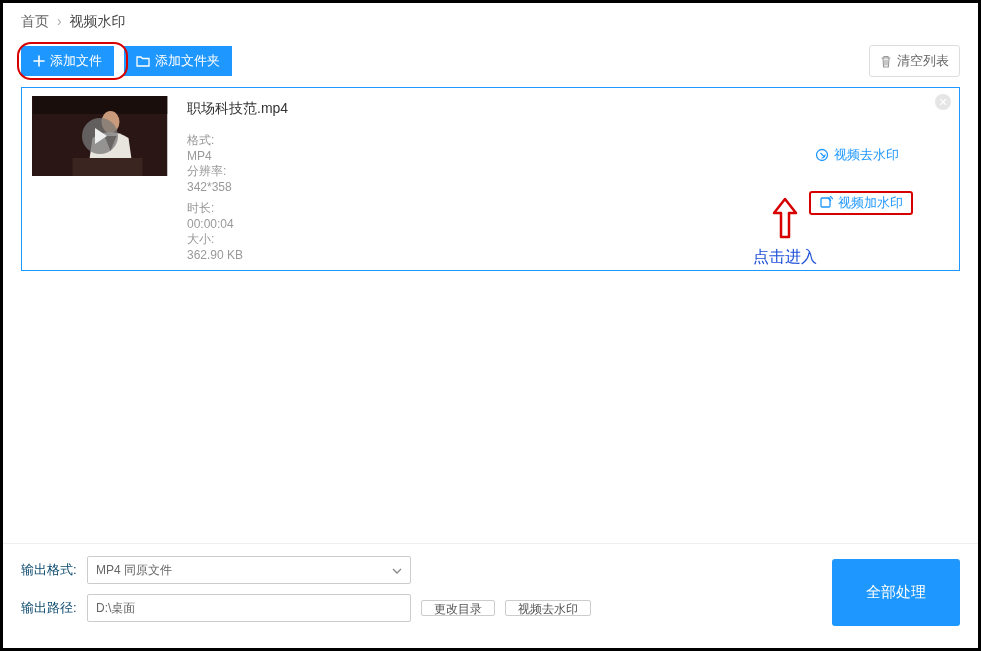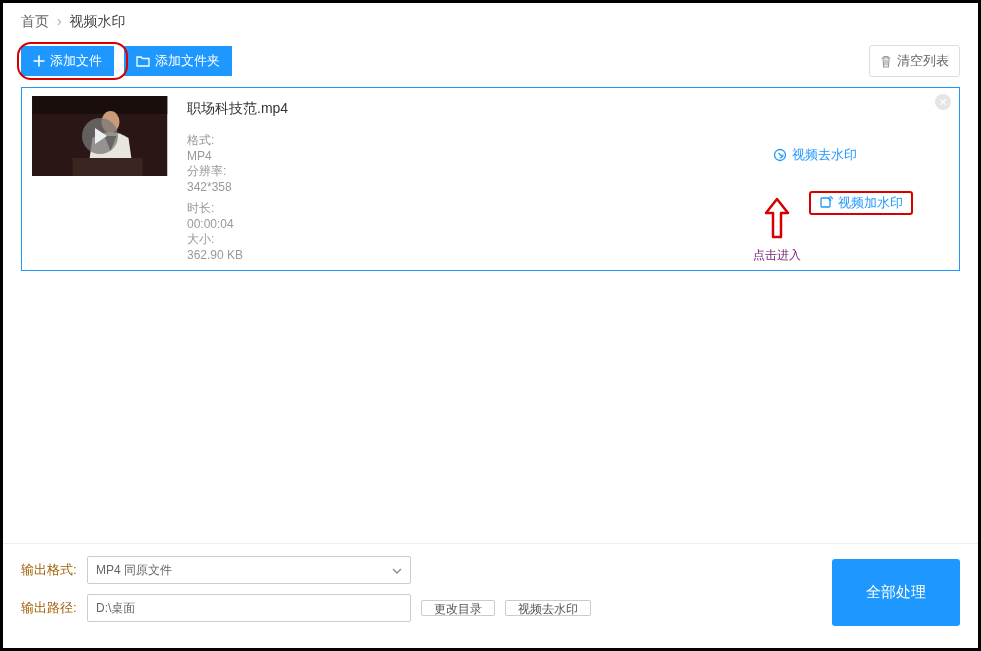--- a/index.html
+++ b/index.html
@@ -30,31 +30,31 @@
 .playcir::after { content:""; border-left:12px solid #eee; border-top:8px solid transparent; border-bottom:8px solid transparent; margin-left:3px; }
 .meta { padding:4px 0 0 20px; flex:1; }
 .fname { font-size:14px; color:#333; margin-bottom:14px; }
 .row { font-size:12px; color:#999; display:flex;flex-direction:column; }
 .row span.lab { width:34px; display:inline-block; }
 .row span.val { width:70px; display:inline-block; color:#999; }
 .row + .row { margin-top:6px; }
 .ops { display:flex; flex-direction:column; justify-content:center; align-items:flex-start; padding-right:36px; gap:25px; }
 .op { font-size:13px; color:#1e97ff; display:inline-flex; align-items:center; cursor:pointer; padding:2px 6px; }
 .op .ic { margin-right:5px; display:inline-flex; }
-.op.boxed { border:2px solid #d60000; border-radius:3px; padding:1px 8px;margin-left:42px; }
+.op.boxed { border:2px solid #d60000; border-radius:3px; padding:1px 8px; }
 .closex { position:absolute; top:6px; right:8px; width:16px; height:16px; border-radius:50%; background:#e5e5e5; color:#fff; font-size:11px; display:flex; align-items:center; justify-content:center; cursor:pointer; }
 
 
 .anno { position:absolute; left:750px; top:110px; display:flex; flex-direction:column; align-items:center; pointer-events:none; }
-.anno .txt { color:#701a75; font-size:12px; margin-top:6px; }
+.anno .txt { color:#1d4ed8; font-size:16px; margin-top:6px; }
 
 
 .footer { border-top:1px solid #eee; padding:12px 18px 16px; font-size:13px; color:#444; }
 .frow { display:flex; align-items:center; margin-bottom:10px; }
-.frow .flab { width:66px; color:#a16207; }
+.frow .flab { width:66px; color:#0c4a6e; }
 .sel { width:324px; height:28px; border:1px solid #ccc; border-radius:2px; background:#fff; display:flex; align-items:center; justify-content:space-between; padding:0 8px; color:#666; font-size:12px; cursor:pointer; }
 .sel .chev { color:#888; }
 .inp { width:324px; height:28px; border:1px solid #ccc; border-radius:2px; background:#fff; padding:0 8px; color:#666; font-size:12px; display:flex; align-items:center; }
 .btn-lite { height:16px; border:1px solid #ccc; background:#fff; border-radius:2px; padding:0 12px; font-size:12px; color:#555; margin-left:10px; cursor:pointer; }
 .btn-process { position:absolute; right:18px; bottom:22px; background:#1e97ff; color:#fff; border:none; border-radius:3px; font-size:15px; padding:24px 34px; cursor:pointer; }
 .footwrap { position:relative; }
 </style>
 </head>
 <body>
 

